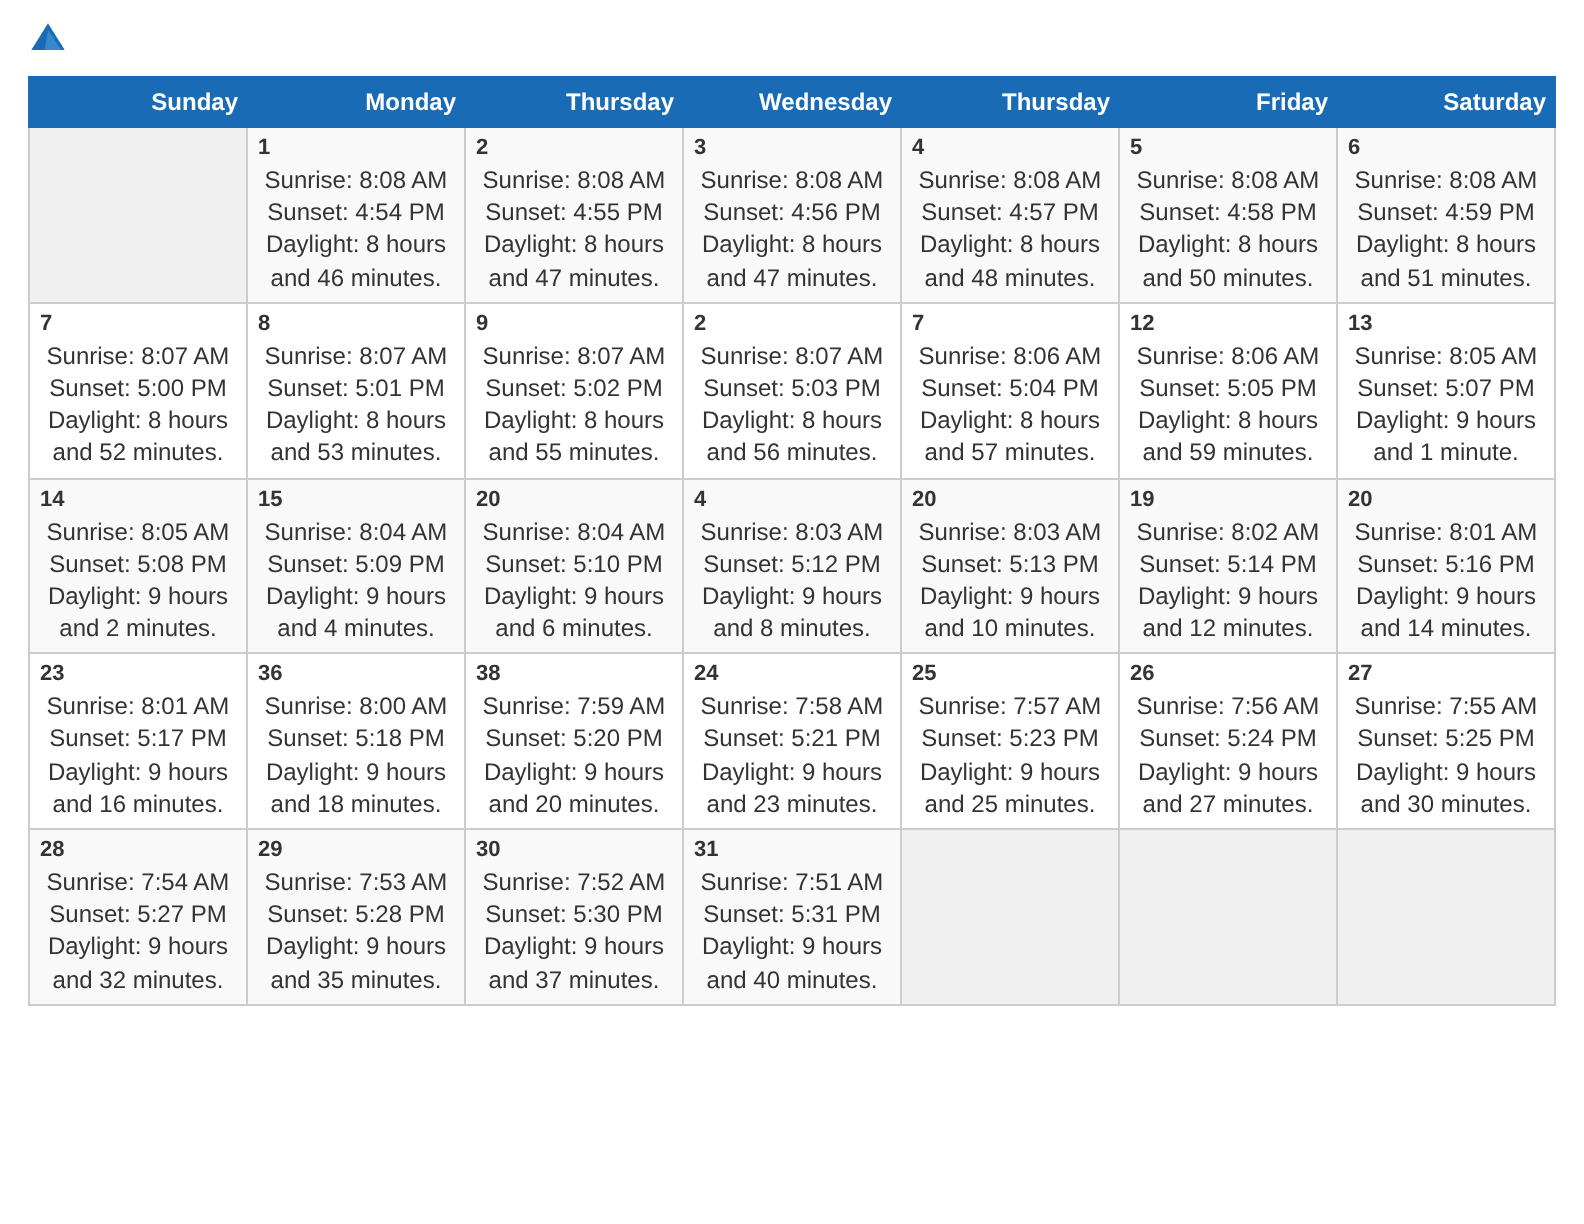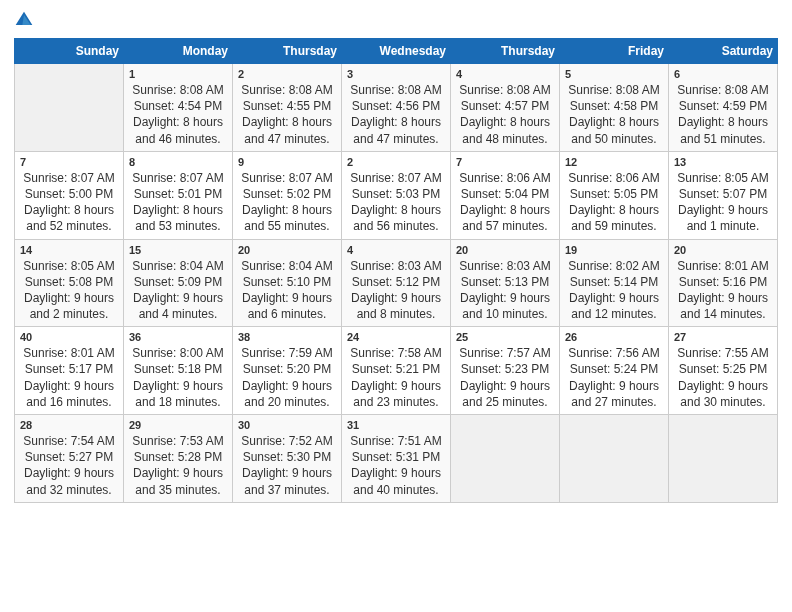--- a/index.html
+++ b/index.html
@@ -219,21 +219,21 @@
             <span class="day-num">19</span>
             <div class="day-info">Sunrise: 8:02 AM<br>Sunset: 5:14 PM<br>Daylight: 9 hours<br>and 12 minutes.</div>
           </td>
           <td>
             <span class="day-num">20</span>
             <div class="day-info">Sunrise: 8:01 AM<br>Sunset: 5:16 PM<br>Daylight: 9 hours<br>and 14 minutes.</div>
           </td>
         </tr>
         <tr>
           <td>
-            <span class="day-num">40</span>
+            <span class="day-num">23</span>
             <div class="day-info">Sunrise: 8:01 AM<br>Sunset: 5:17 PM<br>Daylight: 9 hours<br>and 16 minutes.</div>
           </td>
           <td>
             <span class="day-num">36</span>
             <div class="day-info">Sunrise: 8:00 AM<br>Sunset: 5:18 PM<br>Daylight: 9 hours<br>and 18 minutes.</div>
           </td>
           <td>
             <span class="day-num">38</span>
             <div class="day-info">Sunrise: 7:59 AM<br>Sunset: 5:20 PM<br>Daylight: 9 hours<br>and 20 minutes.</div>
           </td>

